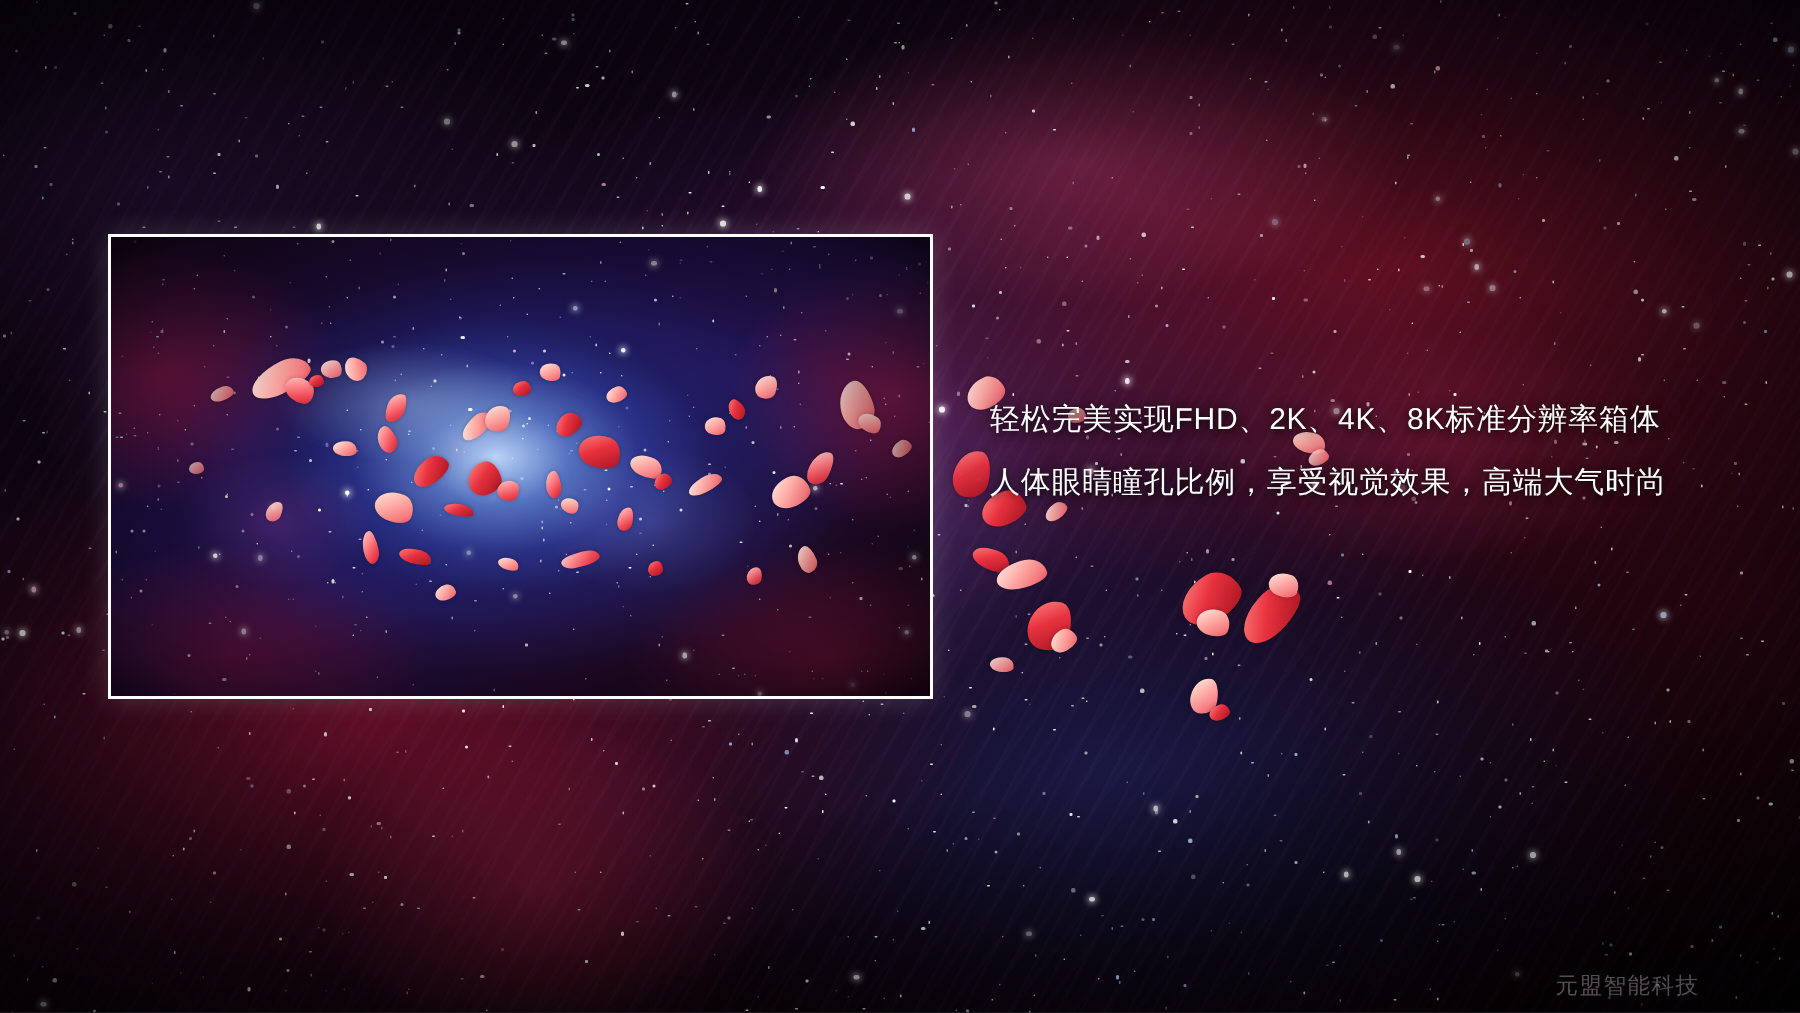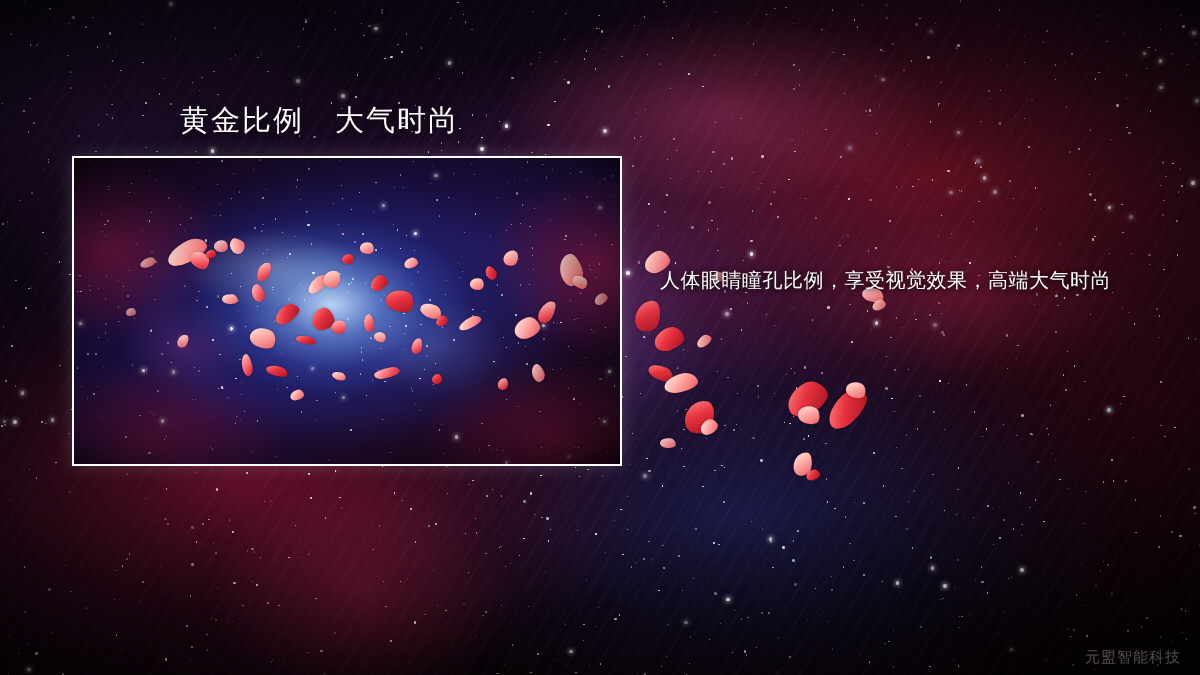--- a/index.html
+++ b/index.html
@@ -81,21 +81,21 @@
   
   #slide-title{position:absolute;left:180px;top:101px;
     color:#ffffff;font-size:29px;letter-spacing:2px;white-space:nowrap;
     text-shadow:0 1px 6px rgba(0,0,0,.55);}
 
   #body-copy{position:absolute;left:660px;top:259px;width:520px;}
   .copy-line{color:#ffffff;font-size:20px;line-height:42px;white-space:nowrap;
     letter-spacing:.5px;text-shadow:0 1px 5px rgba(0,0,0,.75),0 0 10px rgba(0,0,0,.45);}
 
   #watermark{position:absolute;left:1037px;top:648px;
-    color:rgba(188,184,190,.42);font-size:15px;letter-spacing:1px;white-space:nowrap;margin-left:48px;}
+    color:rgba(188,184,190,.42);font-size:15px;letter-spacing:1px;white-space:nowrap;}
 </style>
 </head>
 <body>
 
 <div id="slide">
 
   <div class="bg-base"></div>
   <div class="bg-veil"></div>
   <div class="bg-veil2"></div>
   <div class="stars" id="bg-stars">
@@ -1266,21 +1266,20 @@
       <div class="petal lt" style="left:798px;top:406px;width:22px;height:18px;transform:rotate(20deg);opacity:1"></div>
       <div class="petal dk" style="left:824px;top:396px;width:46px;height:26px;transform:rotate(-44deg);opacity:1"></div>
       <div class="petal lt" style="left:846px;top:382px;width:20px;height:16px;transform:rotate(22deg);opacity:1"></div>
       <div class="petal lt" style="left:794px;top:452px;width:18px;height:24px;transform:rotate(12deg);opacity:1"></div>
       <div class="petal dk" style="left:806px;top:470px;width:14px;height:10px;transform:rotate(-16deg);opacity:1"></div>
       <div class="petal lt" style="left:862px;top:288px;width:22px;height:14px;transform:rotate(18deg);opacity:0.9"></div>
       <div class="petal lt" style="left:872px;top:300px;width:14px;height:10px;transform:rotate(-20deg);opacity:0.85"></div>
       <div class="petal lt" style="left:712px;top:272px;width:12px;height:10px;transform:rotate(0deg);opacity:0.8"></div>
     </div>
 
-  <div id="slide-title">黄金比例　大气时尚</div>
 
   <div id="panel-frame">
     <div class="panel-inner"></div>
     <div class="panel-veil"></div>
     <div class="stars" id="panel-stars">
         <i class="" style="left:200.6px;top:60.4px;width:1.22px;height:1.22px;opacity:0.59"></i>
         <i class="" style="left:392.3px;top:170.1px;width:1.22px;height:1.22px;opacity:0.77"></i>
         <i class="" style="left:43.6px;top:148.3px;width:1.22px;height:1.22px;opacity:0.39"></i>
         <i class="b" style="left:533.6px;top:212.0px;width:3.23px;height:3.23px;opacity:0.73"></i>
         <i class="" style="left:441.6px;top:34.4px;width:2.13px;height:2.13px;opacity:0.68"></i>
@@ -1739,18 +1738,19 @@
         <div class="petal dk" style="left:358px;top:216px;width:10px;height:10px;transform:rotate(0deg);opacity:1"></div>
         <div class="petal lt" style="left:216px;top:232px;width:14px;height:10px;transform:rotate(-14deg);opacity:1"></div>
         <div class="petal lt" style="left:104px;top:176px;width:10px;height:14px;transform:rotate(26deg);opacity:0.9"></div>
         <div class="petal lt" style="left:52px;top:150px;width:10px;height:8px;transform:rotate(0deg);opacity:0.8"></div>
         <div class="petal lt" style="left:520px;top:136px;width:14px;height:10px;transform:rotate(-30deg);opacity:0.9"></div>
       </div>
     <div class="panel-vig"></div>
   </div>
 
   <div id="body-copy">
+    <div class="copy-line">轻松完美实现FHD、2K、4K、8K标准分辨率箱体</div>
     <div class="copy-line">人体眼睛瞳孔比例，享受视觉效果，高端大气时尚</div>
   </div>
 
   <div id="watermark">元盟智能科技</div>
 
 </div>
 
 </body></html>

